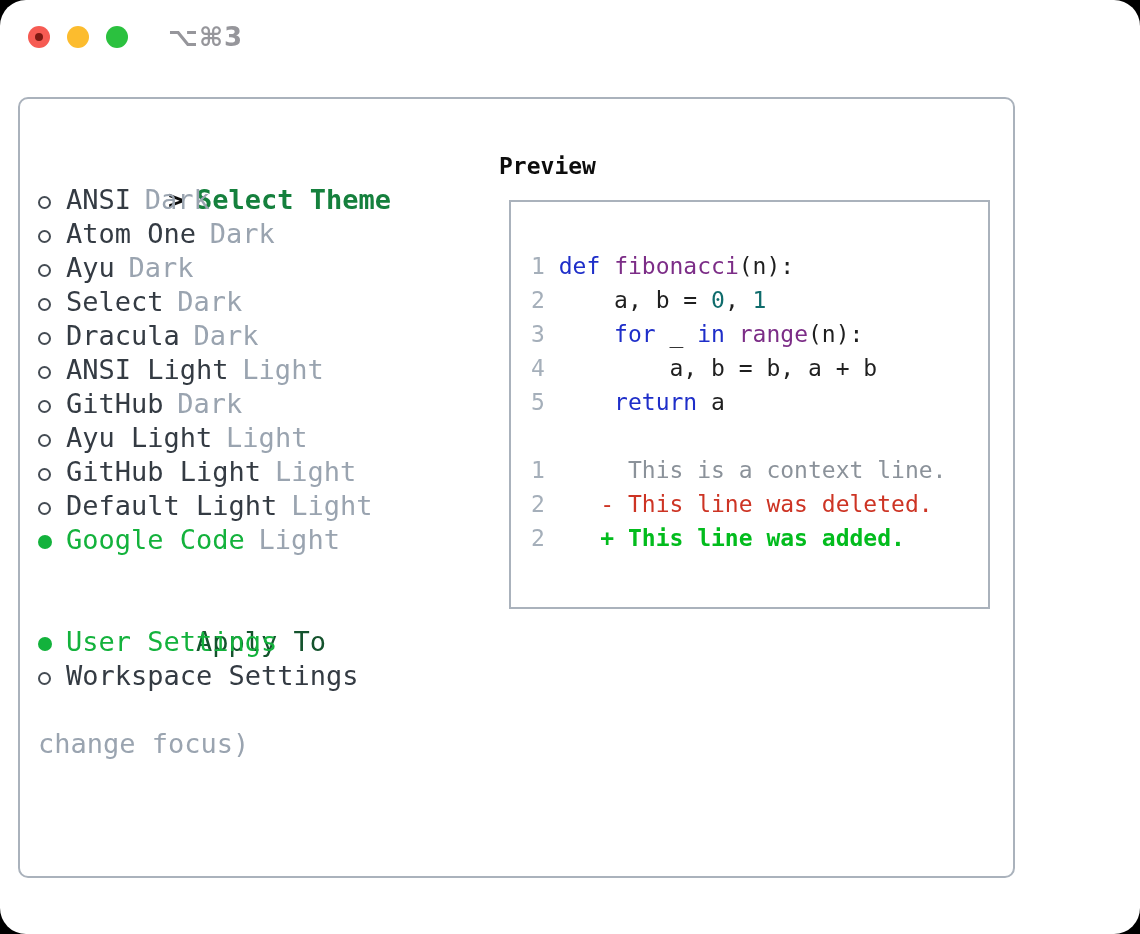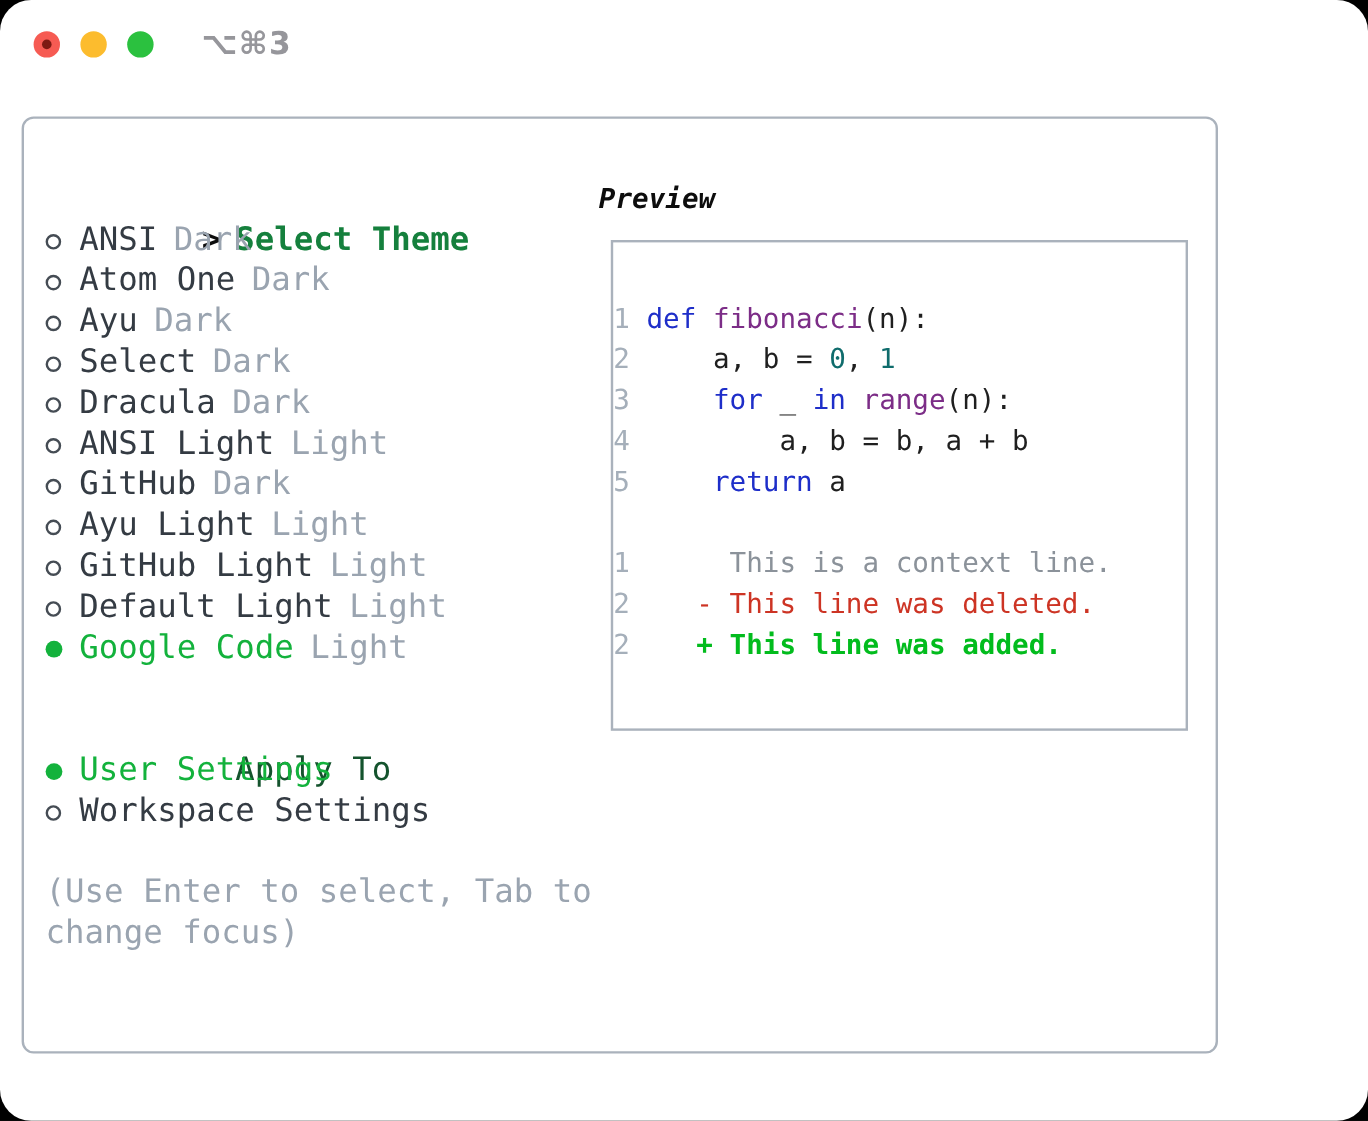--- a/index.html
+++ b/index.html
@@ -28,24 +28,24 @@
            border:2px solid var(--radio-border); box-sizing:border-box; margin-top:9px; }
   .radio.filled { width:14px; height:14px; border:none; background:var(--accent); }
   .header-label { font-weight:bold; color:#15803d; }
   .name { color:var(--text-dark); }
   .name.selected { color:var(--accent); }
   .variant { color:var(--muted); margin-left:13.8px; }
   .apply-header { color:#14532d; }
   .hint { color:var(--muted); }
   
   .preview-header { position:absolute; left:479px; top:50px; height:34px; line-height:34px;
-                    font-size:23px; font-weight:bold; color:#0d0d0d;font-style:italic; }
+                    font-size:23px; font-weight:bold; color:#0d0d0d; }
   .preview-box { position:absolute; left:489px; top:101px; width:481px; height:409px;
                  border:2px solid var(--border); box-sizing:border-box; background:#fff; }
-  .preview-box pre { margin:0; padding:47px 0 0 0; font-family:"DejaVu Sans Mono",monospace;
+  .preview-box pre { margin:0; padding:47px 0 0 20px; font-family:"DejaVu Sans Mono",monospace;
                      font-size:23px; line-height:34px; }
   .pline { height:34px; }
   .num { color:var(--c-num); }
   .pln { color:var(--c-pln); }
   .kwd { color:var(--c-kwd); }
   .typ { color:var(--c-typ); }
   .lit { color:var(--c-lit); }
   .ctx { color:var(--c-ctx); }
   .del { color:var(--c-del); }
   .add { color:var(--c-add);font-weight:bold; }
@@ -84,21 +84,20 @@
       <div class="row"> </div>
       <div class="row apply-header">
         <span class="marker"> </span><span>Apply To</span>
       </div>
       <div id="apply-list">
           <div class="row"><span class="marker"><span class="radio filled"></span></span><span class="name selected">User Settings</span></div>
           <div class="row"><span class="marker"><span class="radio"></span></span><span class="name">Workspace Settings</span></div>
         </div>
       <div class="row"> </div>
       <div class="hint">
-        <div class="row hint">(Use Enter to select, Tab to</div>
         <div class="row hint">change focus)</div>
       </div>
     </div>
 
     <div class="preview-header">Preview</div>
     <div class="preview-box">
       <pre id="code"><div class="pline"><span class="num">1</span><span class="pln"> </span><span class="kwd">def</span><span class="pln"> </span><span class="typ">fibonacci</span><span class="pln">(n):</span></div><div class="pline"><span class="num">2</span><span class="pln">     a, b = </span><span class="lit">0</span><span class="pln">, </span><span class="lit">1</span></div><div class="pline"><span class="num">3</span><span class="pln">     </span><span class="kwd">for</span><span class="pln"> _ </span><span class="kwd">in</span><span class="pln"> </span><span class="typ">range</span><span class="pln">(n):</span></div><div class="pline"><span class="num">4</span><span class="pln">         a, b = b, a + b</span></div><div class="pline"><span class="num">5</span><span class="pln">     </span><span class="kwd">return</span><span class="pln"> a</span></div><div class="pline"> </div><div class="pline"><span class="num">1</span><span class="ctx">      This is a context line.</span></div><div class="pline"><span class="num">2</span><span class="del">    - This line was deleted.</span></div><div class="pline"><span class="num">2</span><span class="add">    + This line was added.</span></div></pre>
     </div>
   </div>
 </div>

